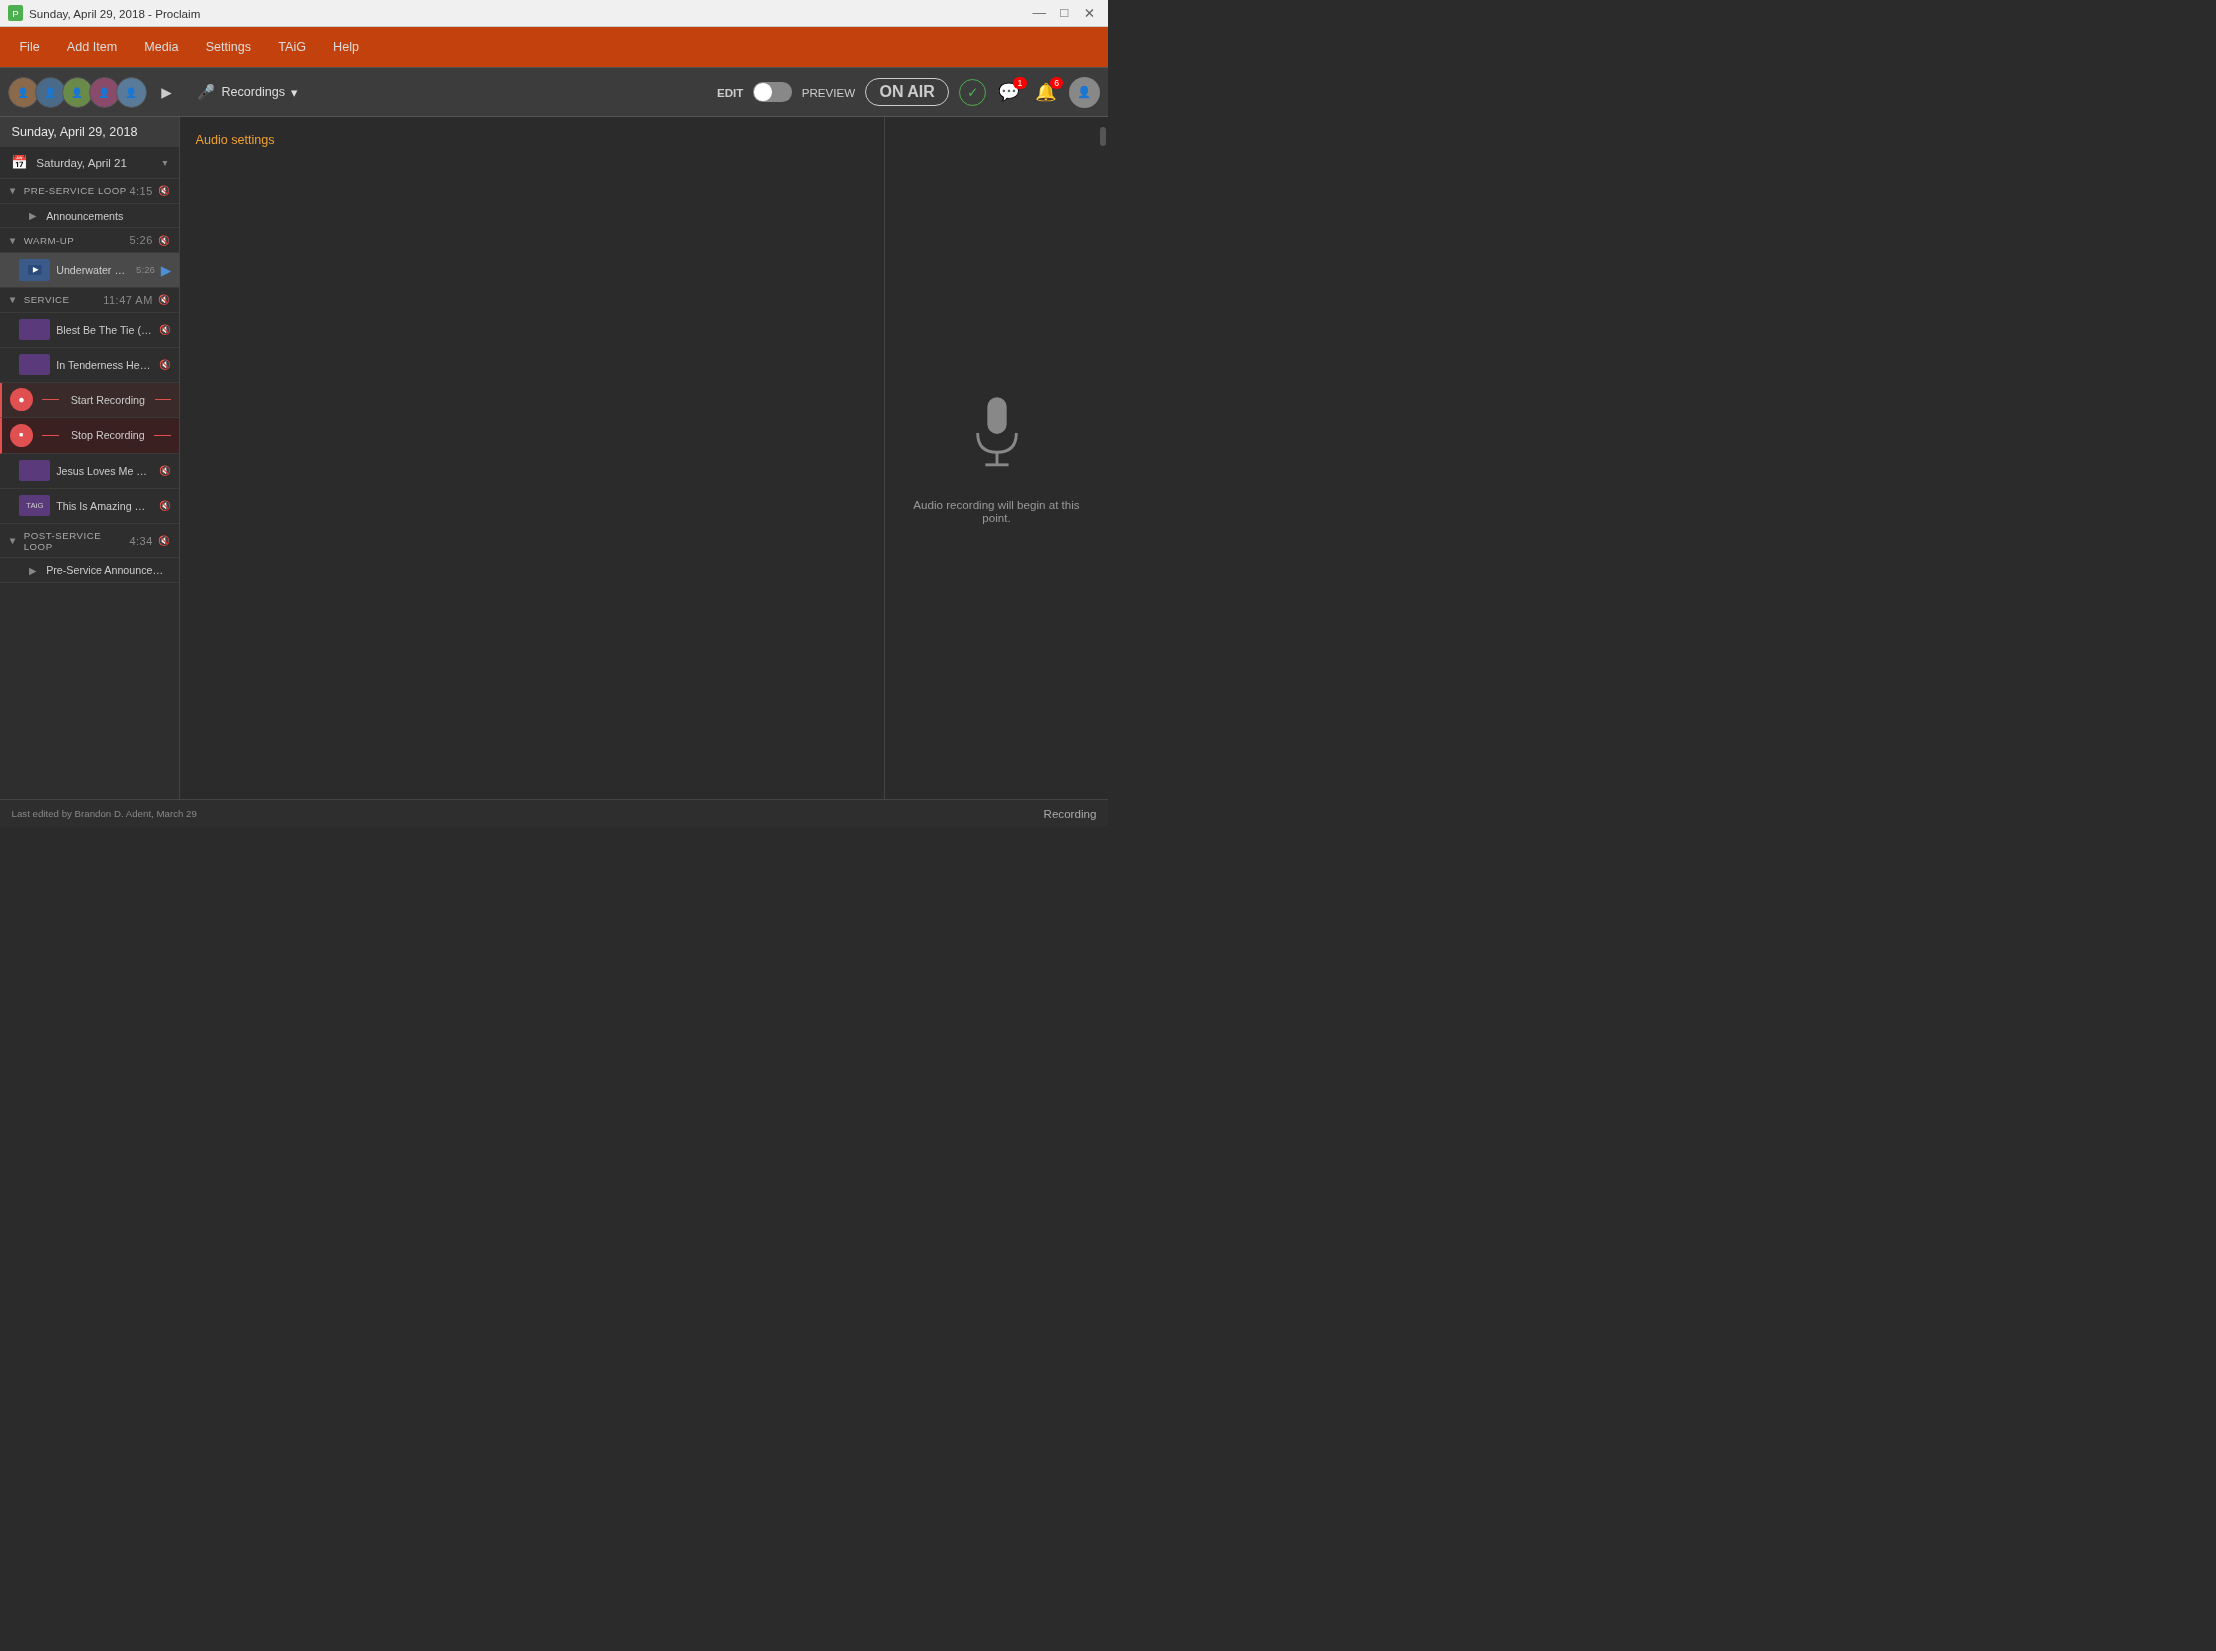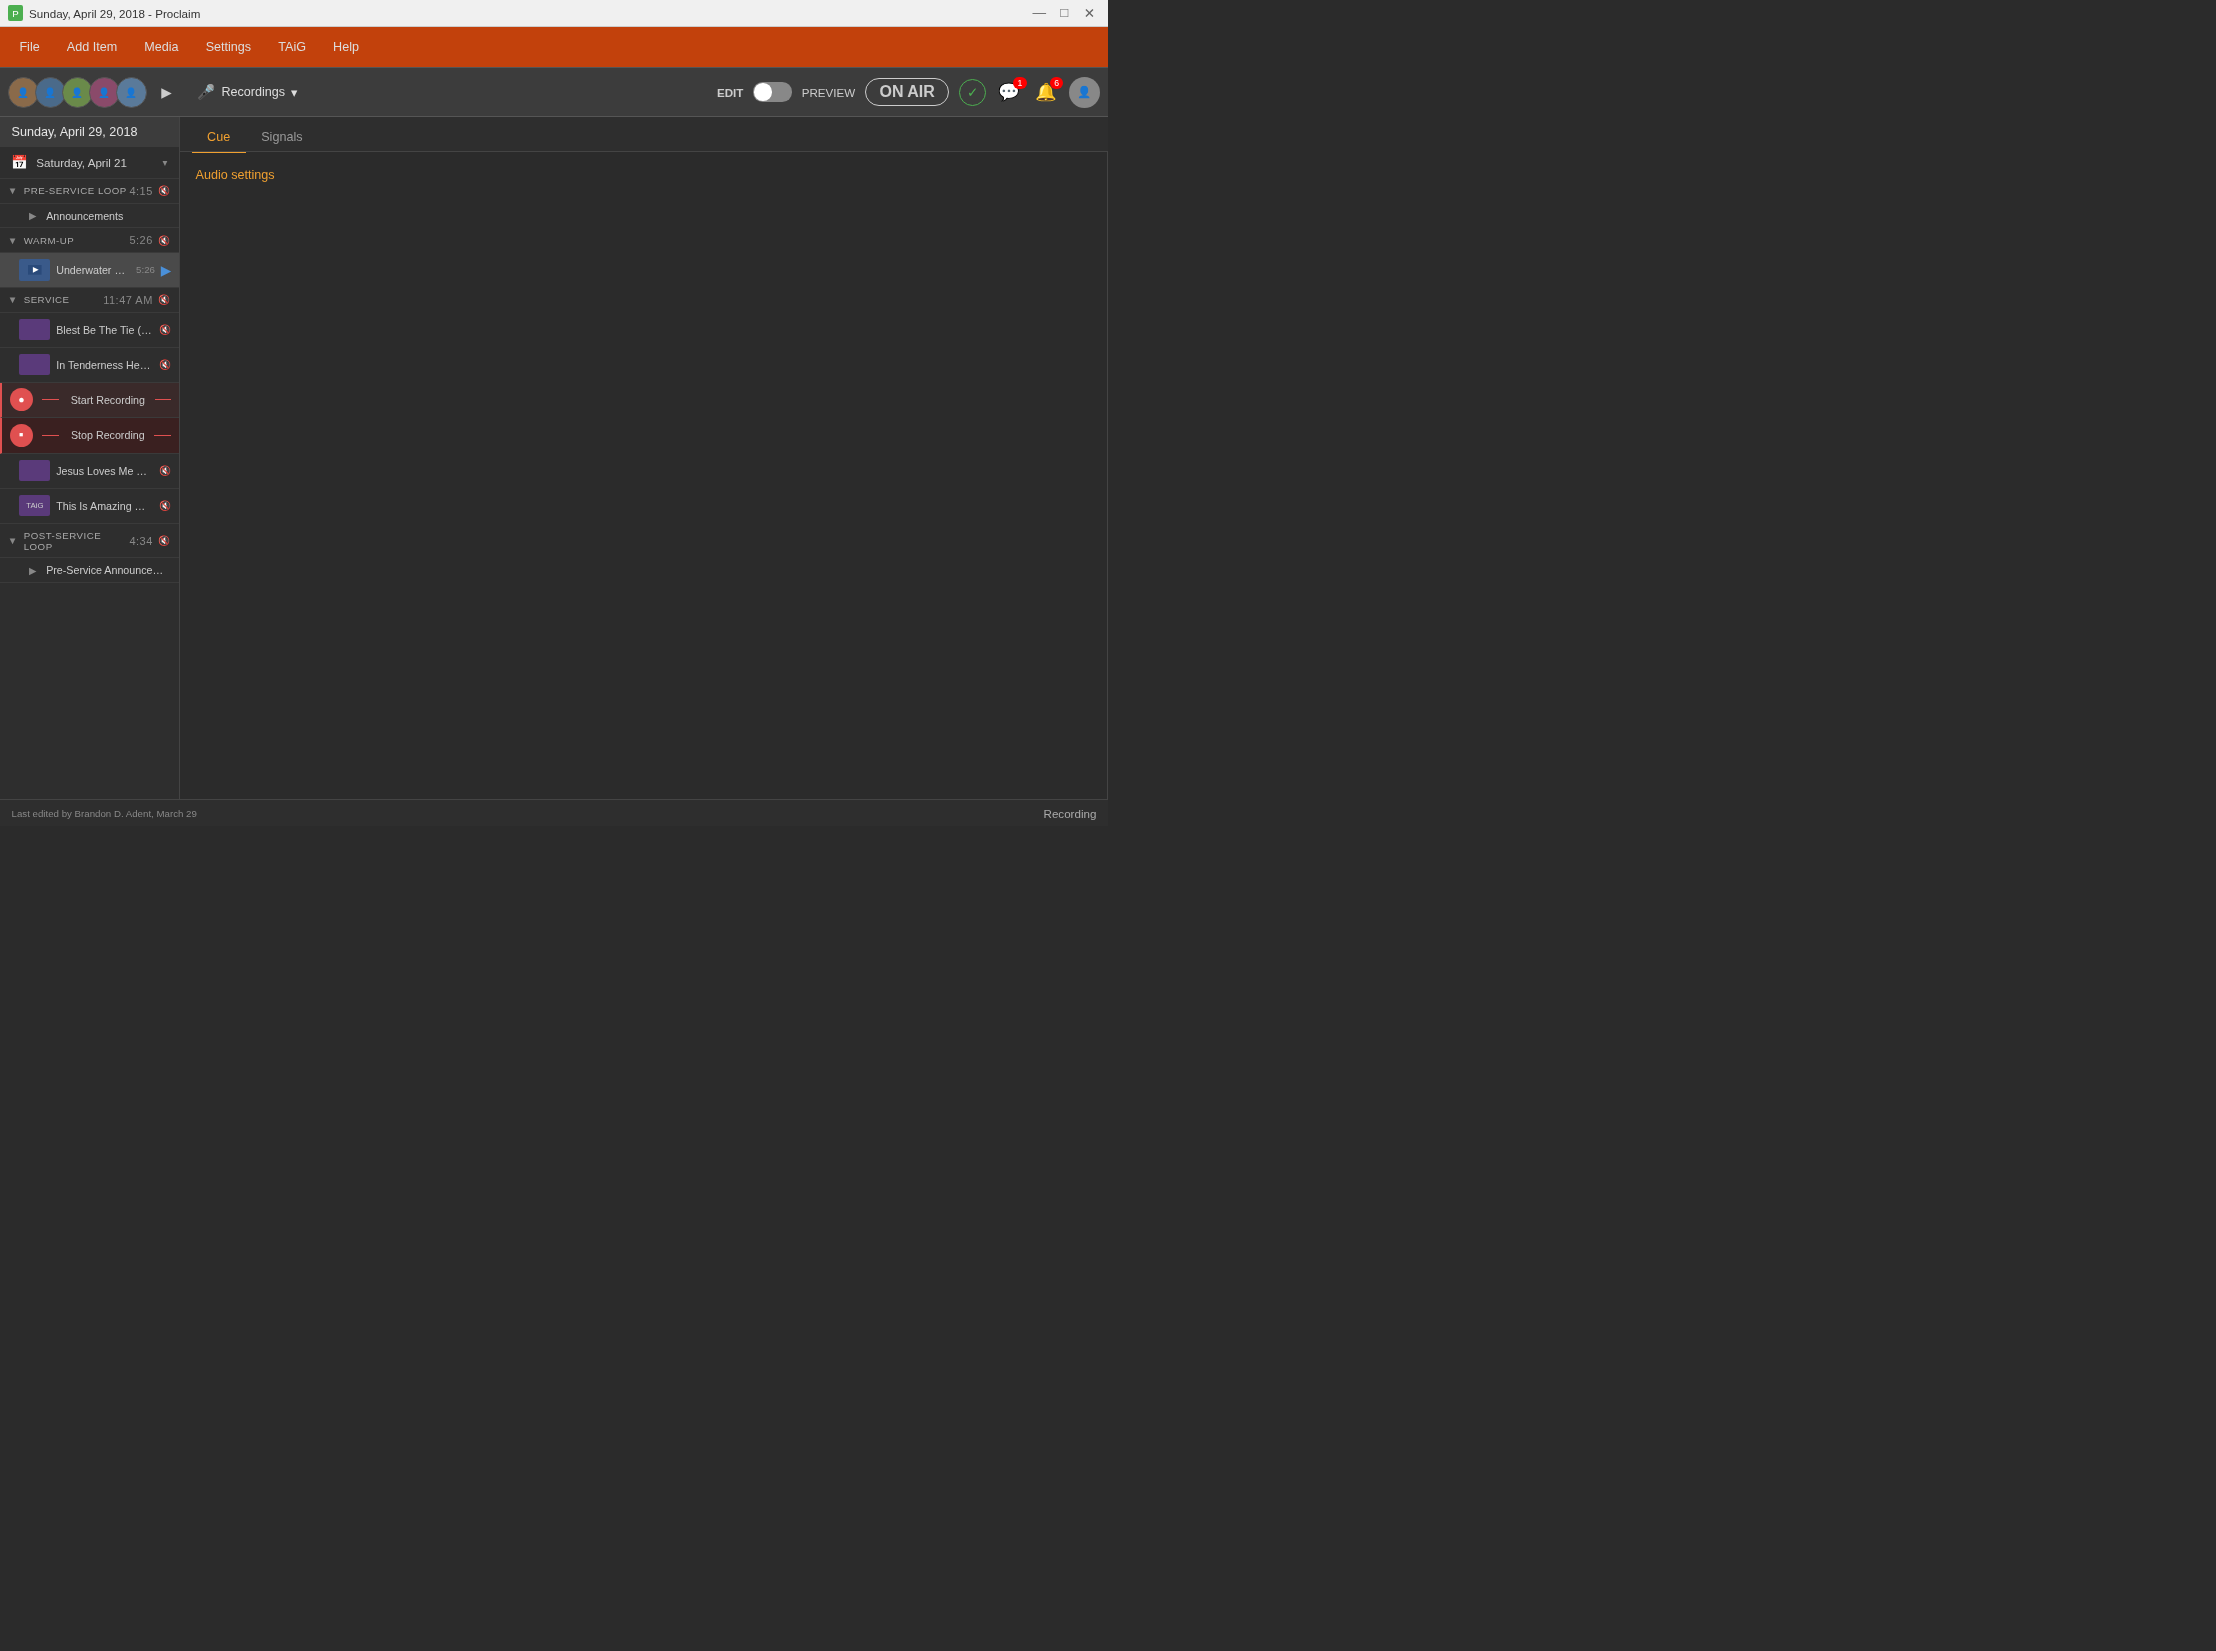--- a/index.html
+++ b/index.html
@@ -634,31 +634,41 @@
       <span class="section-volume">🔇</span>
     </div>
     <div class="sub-item">
       <span class="sub-arrow">▶</span>
       <span class="item-label">Pre-Service Announcements</span>
     </div>
   </div>
 
   <div class="content-area">
 
-    <div class="tabs-bar">
-      <div class="tab active">Cue</div>
-      <div class="tab">Signals</div>
-    </div>
 
     <div class="content-split">
 
       <div class="left-panel">
         <a class="audio-settings-link">Audio settings</a>
       </div>
 
+      <div class="right-panel">
+        <div class="scroll-thumb"></div>
+        <div class="mic-big-icon">
+          <svg width="58" height="78" viewBox="0 0 60 80" fill="none" xmlns="http://www.w3.org/2000/svg">
+
+            <rect x="20" y="5" width="20" height="38" rx="10" fill="#888"></rect>
+
+            <path d="M10 42 Q10 62 30 62 Q50 62 50 42" stroke="#888" stroke-width="3" fill="none"></path>
+            <line x1="30" y1="62" x2="30" y2="75" stroke="#888" stroke-width="3"></line>
+            <line x1="18" y1="75" x2="42" y2="75" stroke="#888" stroke-width="3"></line>
+          </svg>
+        </div>
+        <p class="recording-notice">Audio recording will begin at this point.</p>
+      </div>
     </div>
   </div>
 </div>
 
 <div class="footer">
   <span class="footer-left">Last edited by Brandon D. Adent, March 29</span>
   <span class="footer-timeline">Recording</span>
 </div>
 
 

